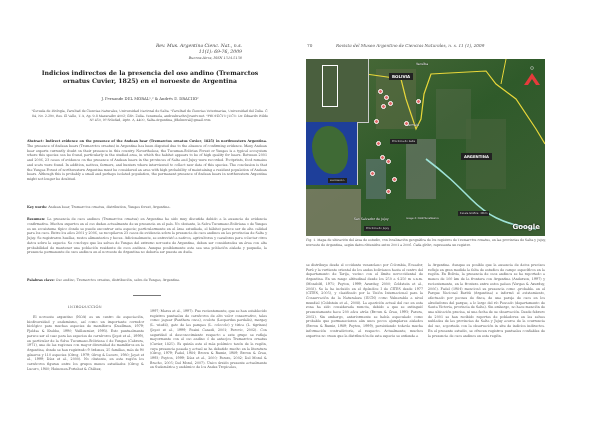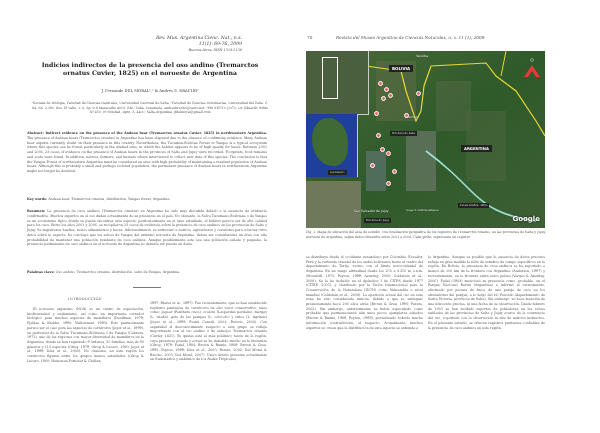--- a/index.html
+++ b/index.html
@@ -1,18 +1,18 @@
 <!DOCTYPE html>
 <html><head>
 <meta charset="utf-8">
 <style>
   html, body { margin:0; padding:0; }
   body { width:600px; height:433px; background:#ffffff; position:relative; overflow:hidden;
          font-family:"DejaVu Serif", serif; color:#333; }
-  .page { position:absolute; top:4px; height:365px; }
+  .page { position:absolute; top:12px; height:365px; }
   .left { left:0; width:300px; }
   .right { left:300px; width:300px; }
   .hdr-right { position:absolute; right:58px; top:31px; text-align:right; font-style:italic; font-size:4.6px; line-height:6px; color:#444; }
   .hdr-right .issn { font-size:3.4px; }
   .title { position:absolute; left:30px; width:240px; top:57px; text-align:center; font-weight:bold; font-size:6.2px; line-height:8px; color:#222; }
   .authors { position:absolute; left:30px; width:240px; top:84px; text-align:center; font-size:3.8px; color:#444; }
   .affil { position:absolute; left:30px; width:240px; top:97px; text-align:center; font-size:3.2px; line-height:4.6px; color:#555; }
   .block { position:absolute; left:27px; width:240px; text-align:justify; font-size:3.3px; line-height:4.75px; color:#555; }
   .block b { color:#333; }
   .abstract { top:127px; }

